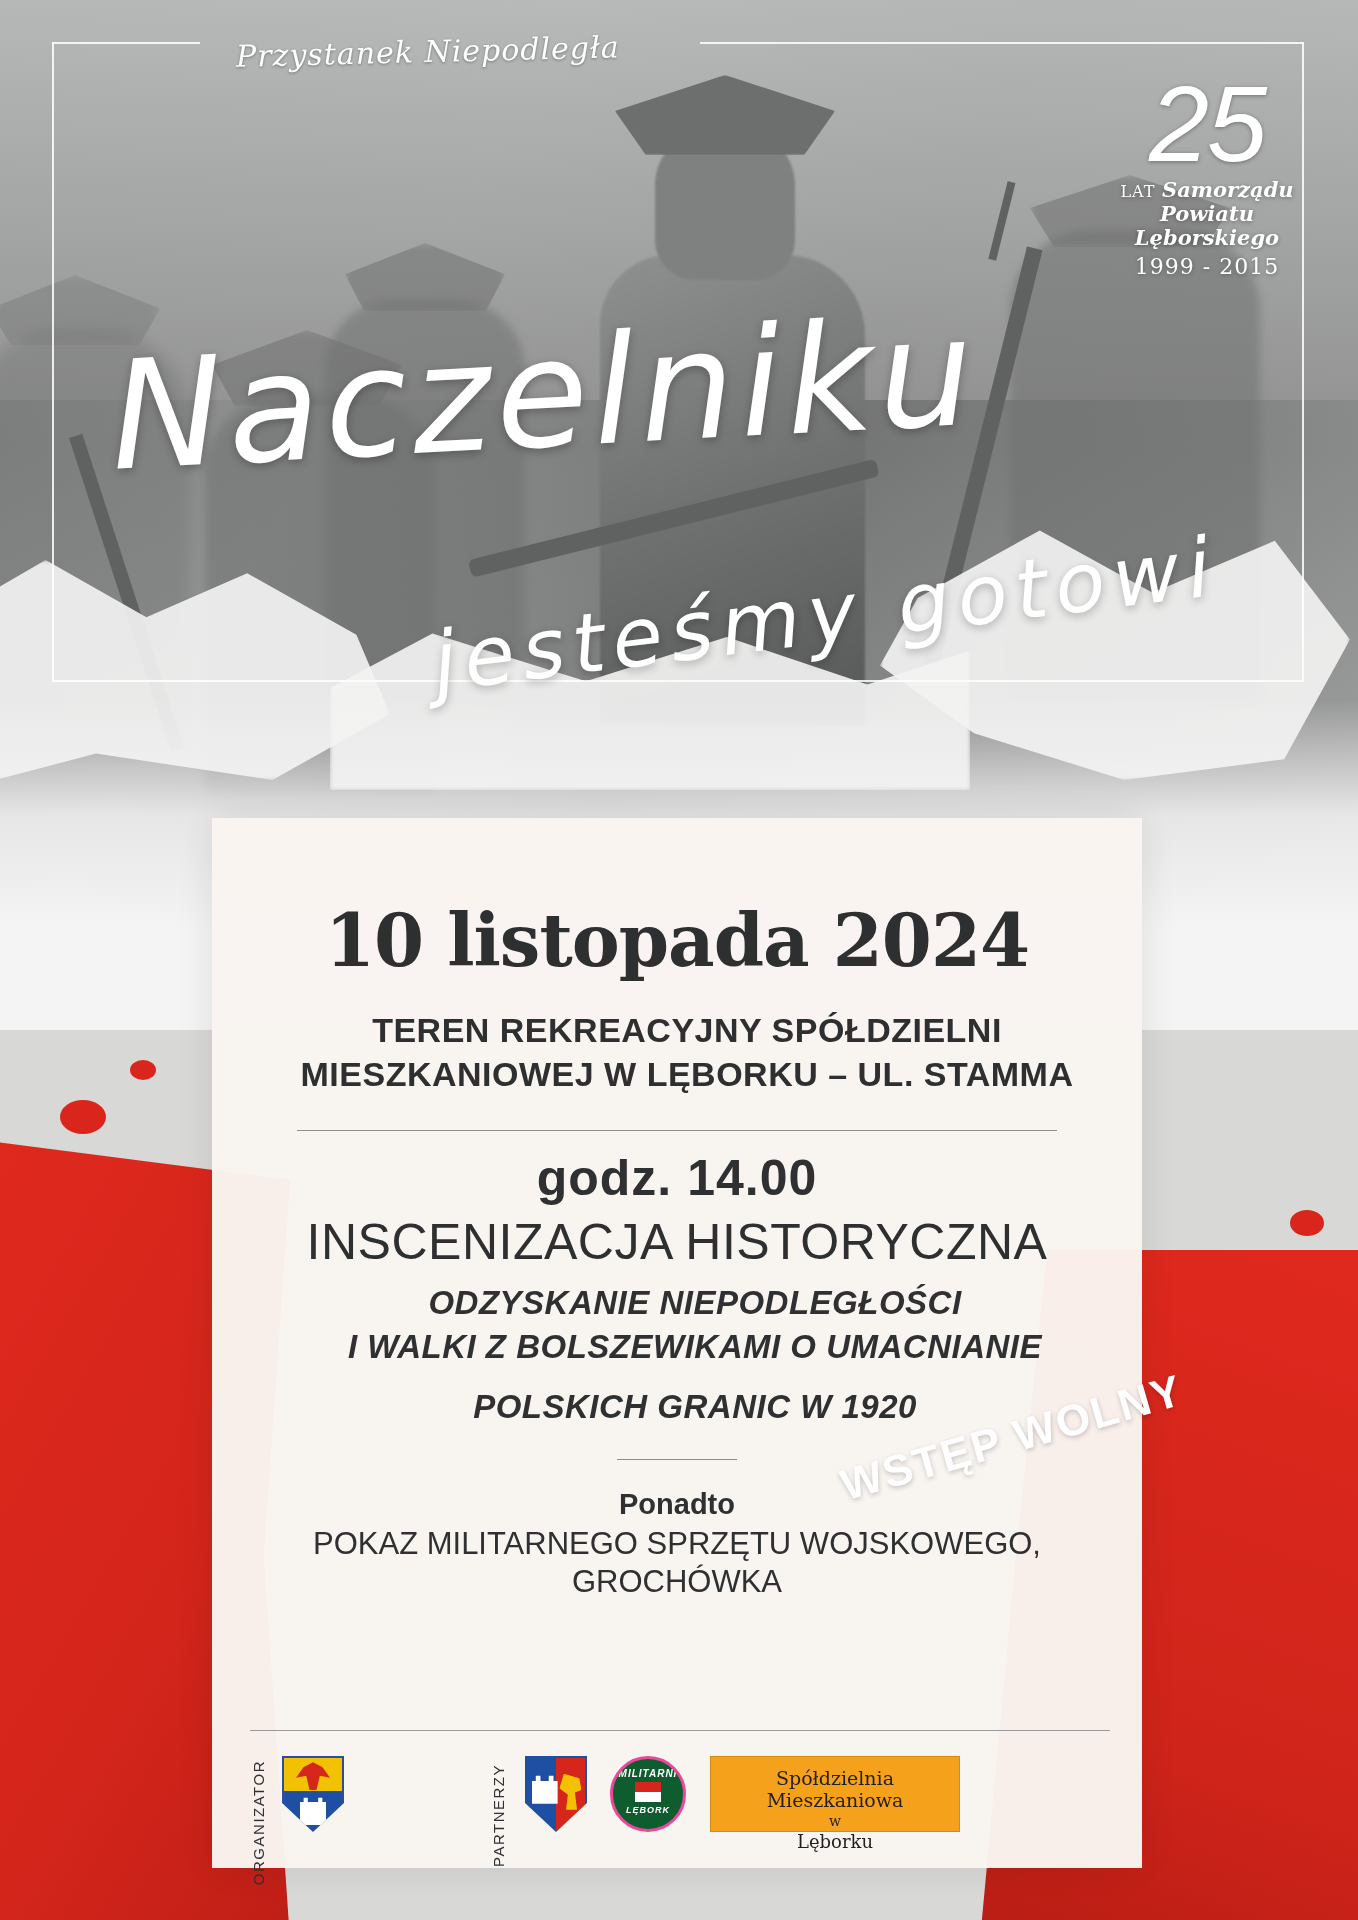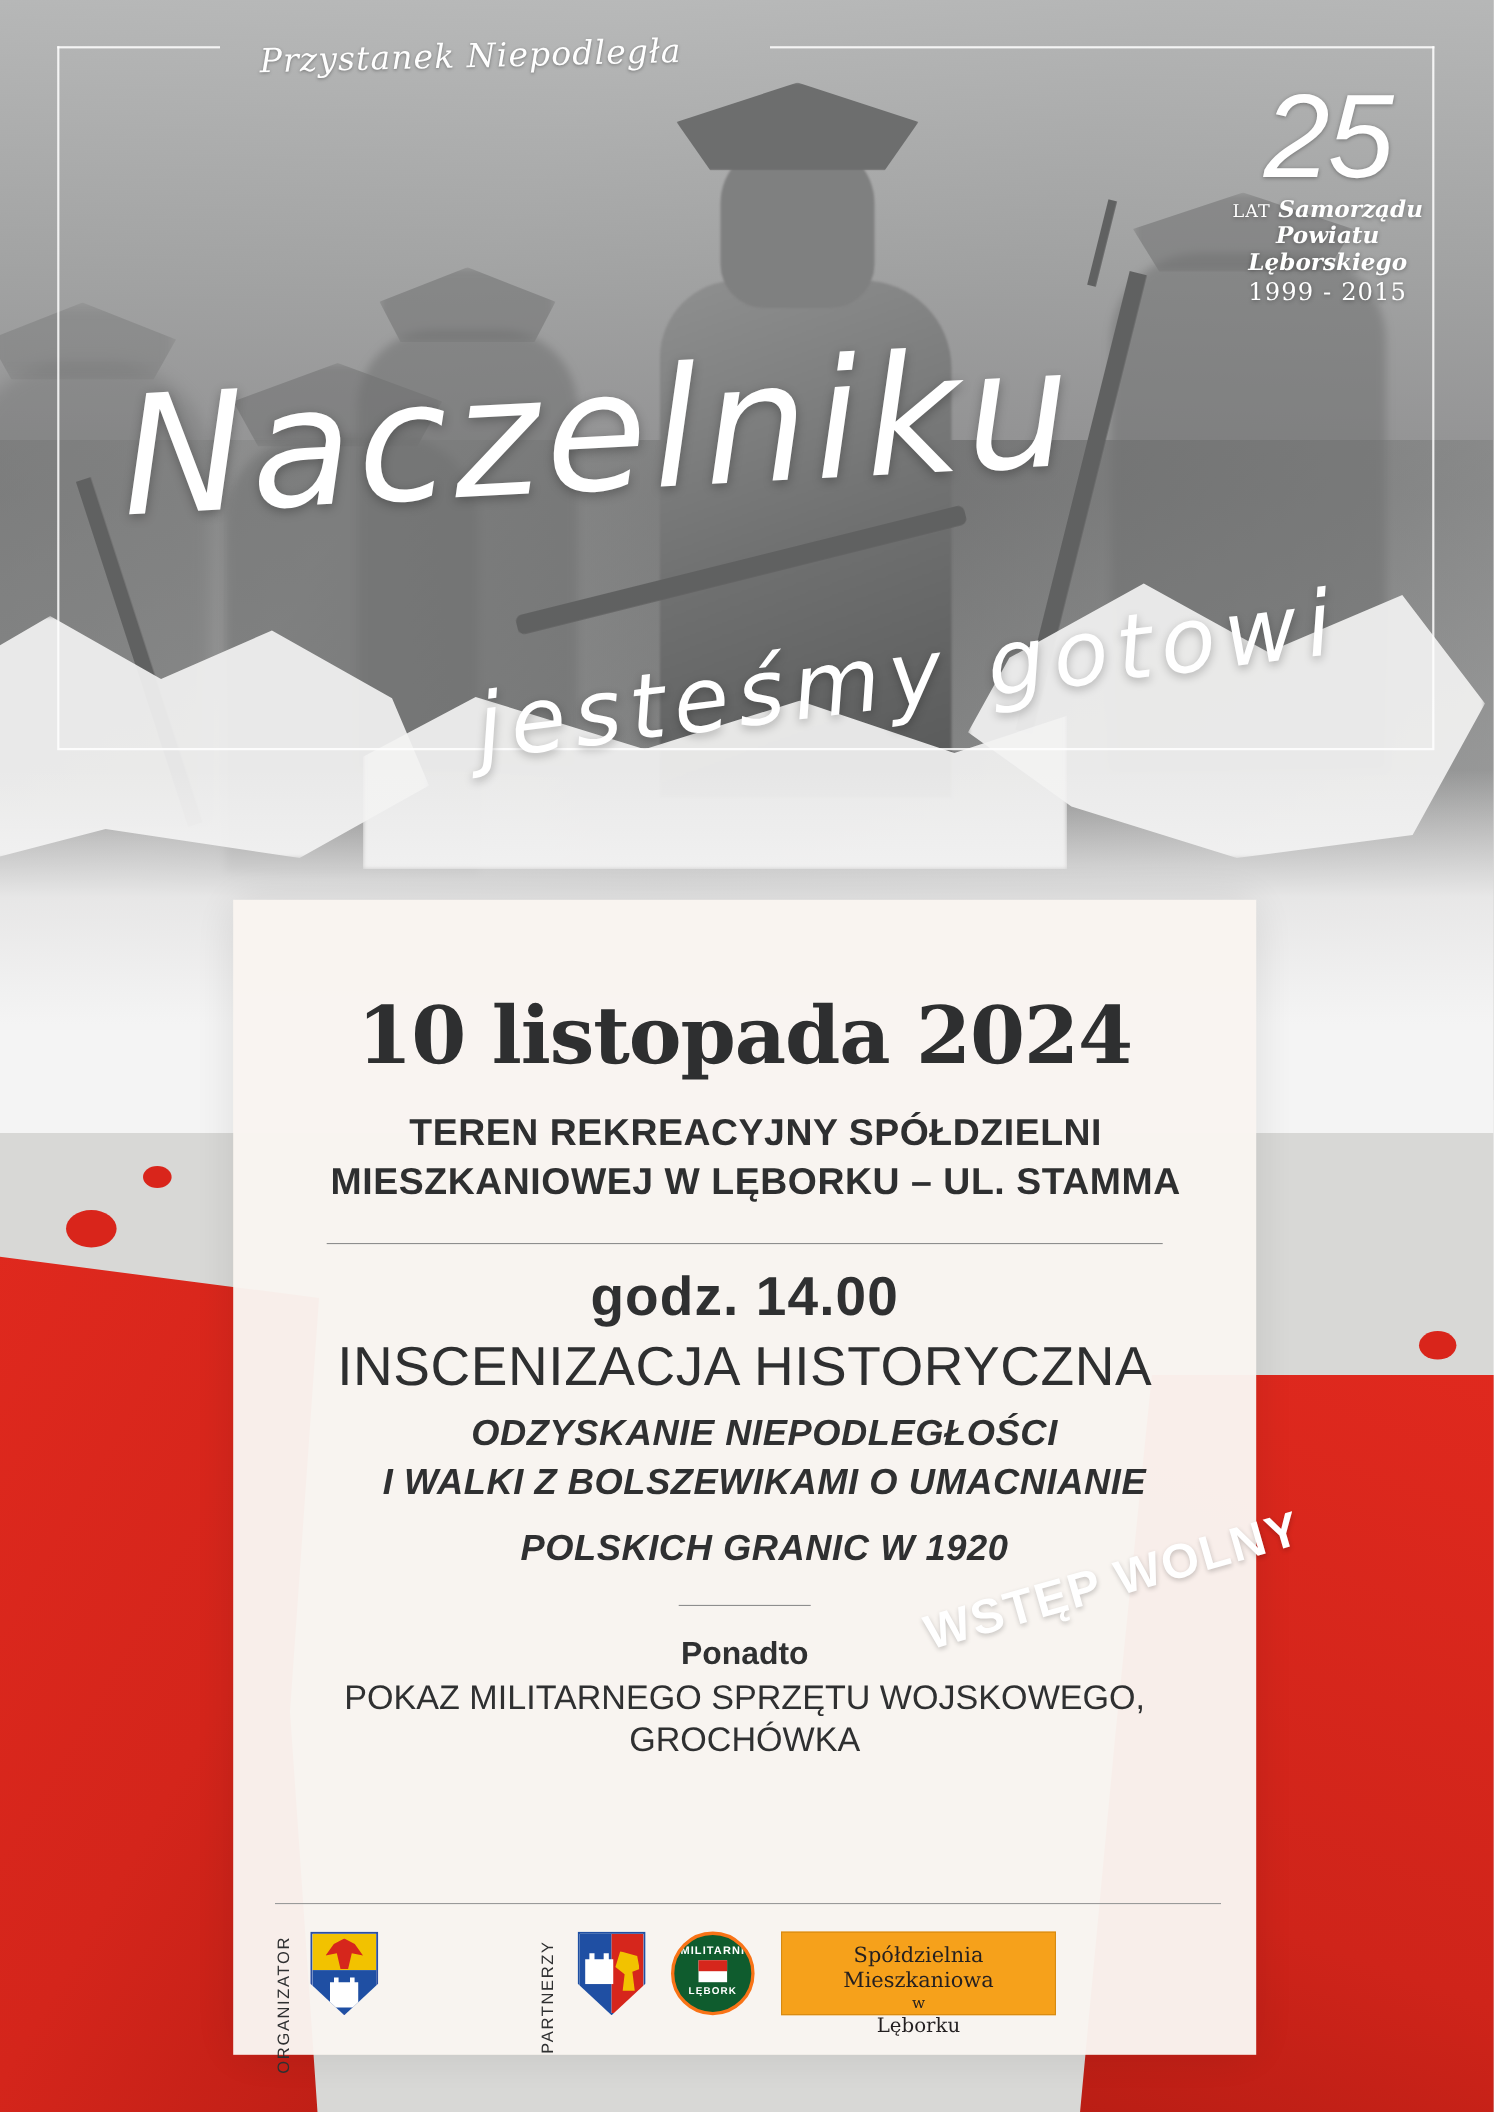--- a/index.html
+++ b/index.html
@@ -352,25 +352,26 @@
   .crest2 .wall {
     position:absolute; left: 8%; top: 22%;
     width: 26px; height: 30px; background:#ffffff;
     clip-path: polygon(0% 24%, 16% 24%, 16% 6%, 34% 6%, 34% 24%, 66% 24%, 66% 6%, 84% 6%, 84% 24%, 100% 24%, 100% 100%, 0% 100%);
   }
   .militarni {
     position: absolute;
     width: 76px; height: 76px;
     border-radius: 50%;
     background: #0f5c2e;
-    border: 3px solid #f97316;
+    border: 3px solid #ec4899;
     box-sizing: border-box;
     color: #ffffff;
     text-align: center;
     overflow: hidden;
+    font-style: italic;
   }
   .militarni .top {
     font-family: "Liberation Sans", sans-serif;
     font-size: 10px;
     font-weight: bold;
     letter-spacing: 1px;
     margin-top: 9px;
   }
   .militarni .mid {
     width: 26px; height: 20px;

